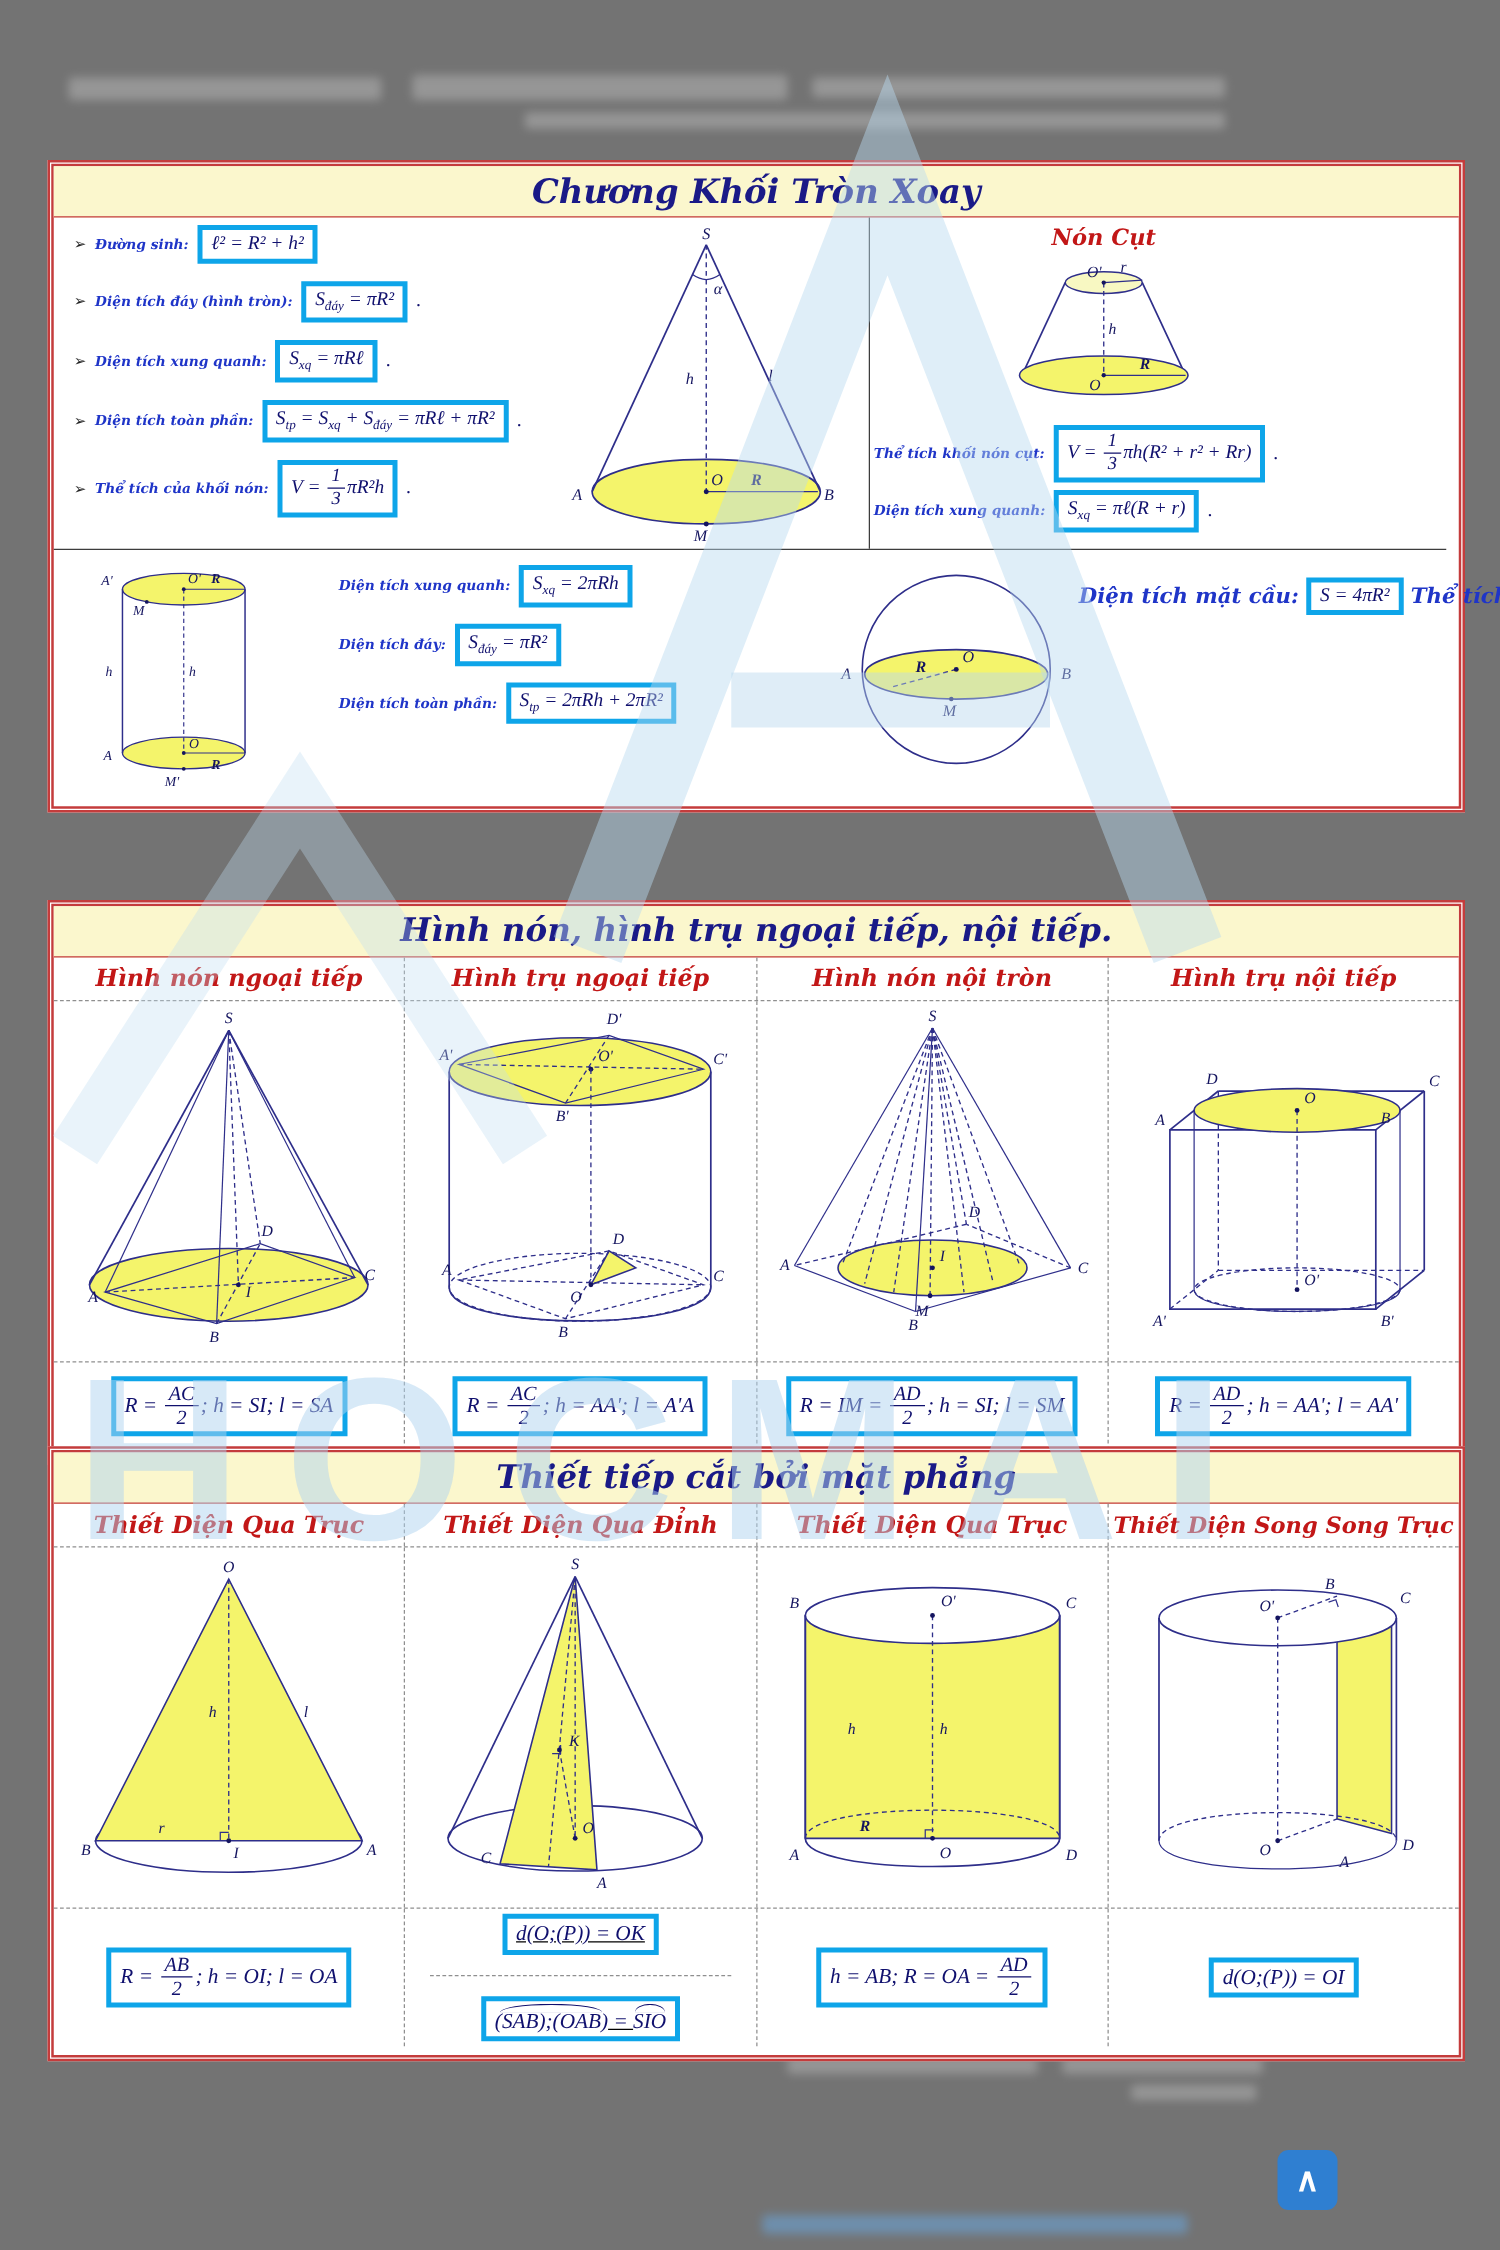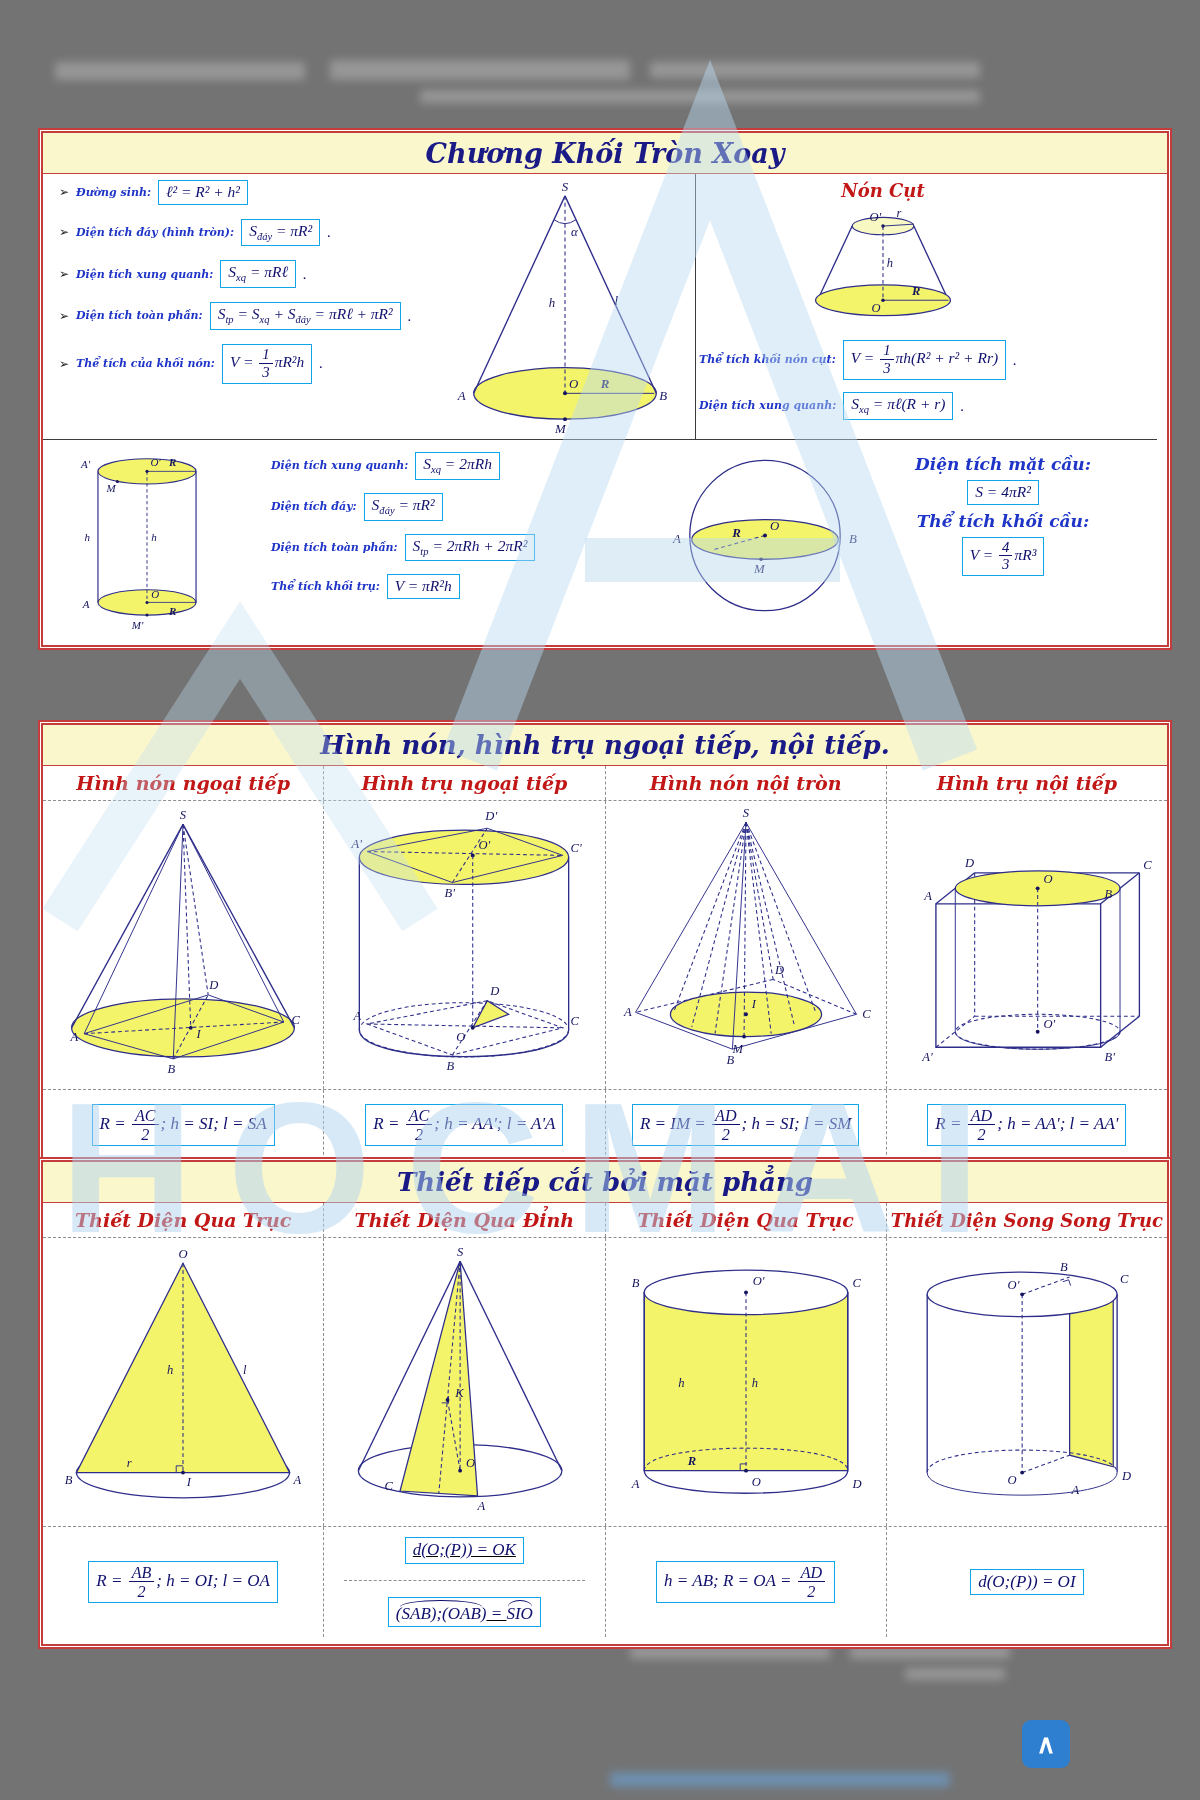--- a/index.html
+++ b/index.html
@@ -9,21 +9,21 @@
   .blur{position:absolute;filter:blur(4px);opacity:.5;border-radius:3px;background:#b9b9b9;}
   .blur.blue{background:#6aa6dd;opacity:.55;}
   
   .panel{position:absolute;border:5px double #c43c3c;background:#fff;z-index:2;}
   .phead{height:40px;background:#fbf7cd;border-bottom:1px solid #c43c3c;display:flex;align-items:center;justify-content:center;}
   .ptitle{font-family:"DejaVu Serif",serif;font-weight:bold;font-style:italic;font-size:27px;color:#1a1a87;}
   .pcontent{position:relative;}
   .blue-label{font-family:"DejaVu Serif",serif;font-weight:bold;font-style:italic;font-size:11px;color:#1f35c8;white-space:nowrap;}
   .red-label{font-family:"DejaVu Serif",serif;font-weight:bold;font-style:italic;font-size:19px;color:#c21717;}
   .math{font-family:"Liberation Serif","DejaVu Serif",serif;font-style:italic;font-size:15.5px;color:#10106e;line-height:1.2;white-space:nowrap;}
-  .fbox{display:inline-block;border:1px solid #0ea5e9;padding:2px 7px;background:rgba(255,255,255,.88);}
+  .fbox{display:inline-block;border:4px solid #0ea5e9;padding:2px 7px;background:rgba(255,255,255,.88);}
   sub{font-size:.68em;}
   .frac{display:inline-flex;flex-direction:column;align-items:center;vertical-align:middle;line-height:1.08;margin:0 2px;font-size:.95em;}
   .frac>.num{border-bottom:1px solid currentColor;padding:0 3px;}
   .frac>.den{padding-top:1px;}
   .wh{position:relative;display:inline-block;padding-top:4px;}
   .wh::before{content:"";position:absolute;top:0;left:5%;right:5%;height:6px;border-top:1.6px solid #10106e;border-radius:50% 50% 0 0/100% 100% 0 0;}
   .row{display:flex;align-items:center;gap:7px;}
   .arrow{color:#222;font-size:12px;font-style:normal;}
   .vdiv{position:absolute;border-left:1.5px solid #3c3c3c;width:0;}
   .hdiv{position:absolute;border-top:1.5px solid #3c3c3c;height:0;}
@@ -44,21 +44,21 @@
   svg .fy{fill:#f4f46b;stroke:#2e2e8a;stroke-width:1.3;}
   svg .fy2{fill:#f8f8c2;stroke:#2e2e8a;stroke-width:1.2;}
   svg .fw{fill:#ffffff;stroke:#2e2e8a;stroke-width:1.3;}
   svg text{font-family:"Liberation Serif","DejaVu Serif",serif;font-style:italic;font-size:13px;fill:#14145f;}
   svg .dot{fill:#14145f;stroke:none;}
   
   .wm{position:absolute;z-index:6;pointer-events:none;}
   .wm-letters{left:60px;top:1062px;font-family:"Liberation Sans",sans-serif;font-weight:bold;font-size:185px;letter-spacing:34px;color:rgba(176,212,240,0.5);text-align:right;}
   .logo-badge{position:absolute;left:1022px;top:1720px;width:48px;height:48px;background:#2f7fd1;border-radius:9px;display:flex;align-items:center;justify-content:center;color:#fff;font-family:"Liberation Sans",sans-serif;font-weight:bold;font-size:26px;z-index:3;filter:blur(.6px);}
   .noncut-title{position:absolute;text-align:center;font-size:18px;}
-  .sph-col{display:flex;flex-direction:column;align-items:center;gap:6px;text-align:center;}
+  .sph-col{display:flex;flex-direction:row;align-items:center;gap:6px;text-align:center;}
 </style>
 </head>
 <body>
 
 <div class="page">
 
   <div class="blur" style="left:55px;top:62px;width:250px;height:18px;"></div>
   <div class="blur" style="left:330px;top:60px;width:300px;height:20px;"></div>
   <div class="blur" style="left:650px;top:62px;width:330px;height:16px;"></div>
   <div class="blur" style="left:420px;top:90px;width:560px;height:13px;"></div>
@@ -188,24 +188,20 @@
           <span class="blue-label">Diện tích xung quanh:</span>
           <span class="fbox math">S<sub>xq</sub> = 2πRh</span>
         </div>
         <div class="row">
           <span class="blue-label">Diện tích đáy:</span>
           <span class="fbox math">S<sub>đáy</sub> = πR²</span>
         </div>
         <div class="row">
           <span class="blue-label">Diện tích toàn phần:</span>
           <span class="fbox math">S<sub>tp</sub> = 2πRh + 2πR²</span>
-        </div>
-        <div class="row">
-          <span class="blue-label">Thể tích khối trụ:</span>
-          <span class="fbox math">V = πR²h</span>
         </div>
       </div>
 
       <svg class="fig" style="left:628px;top:276px;" width="188" height="174" viewBox="0 0 190 175">
         <circle class="fw" cx="95" cy="86" r="76"></circle>
         <ellipse class="fy" cx="95" cy="90" rx="74" ry="20"></ellipse>
         <line class="dash" x1="95" y1="86" x2="44" y2="100"></line>
         <circle class="dot" cx="95" cy="86" r="2"></circle>
         <circle class="dot" cx="91" cy="110" r="1.8"></circle>
         <text x="2" y="94">A</text>

